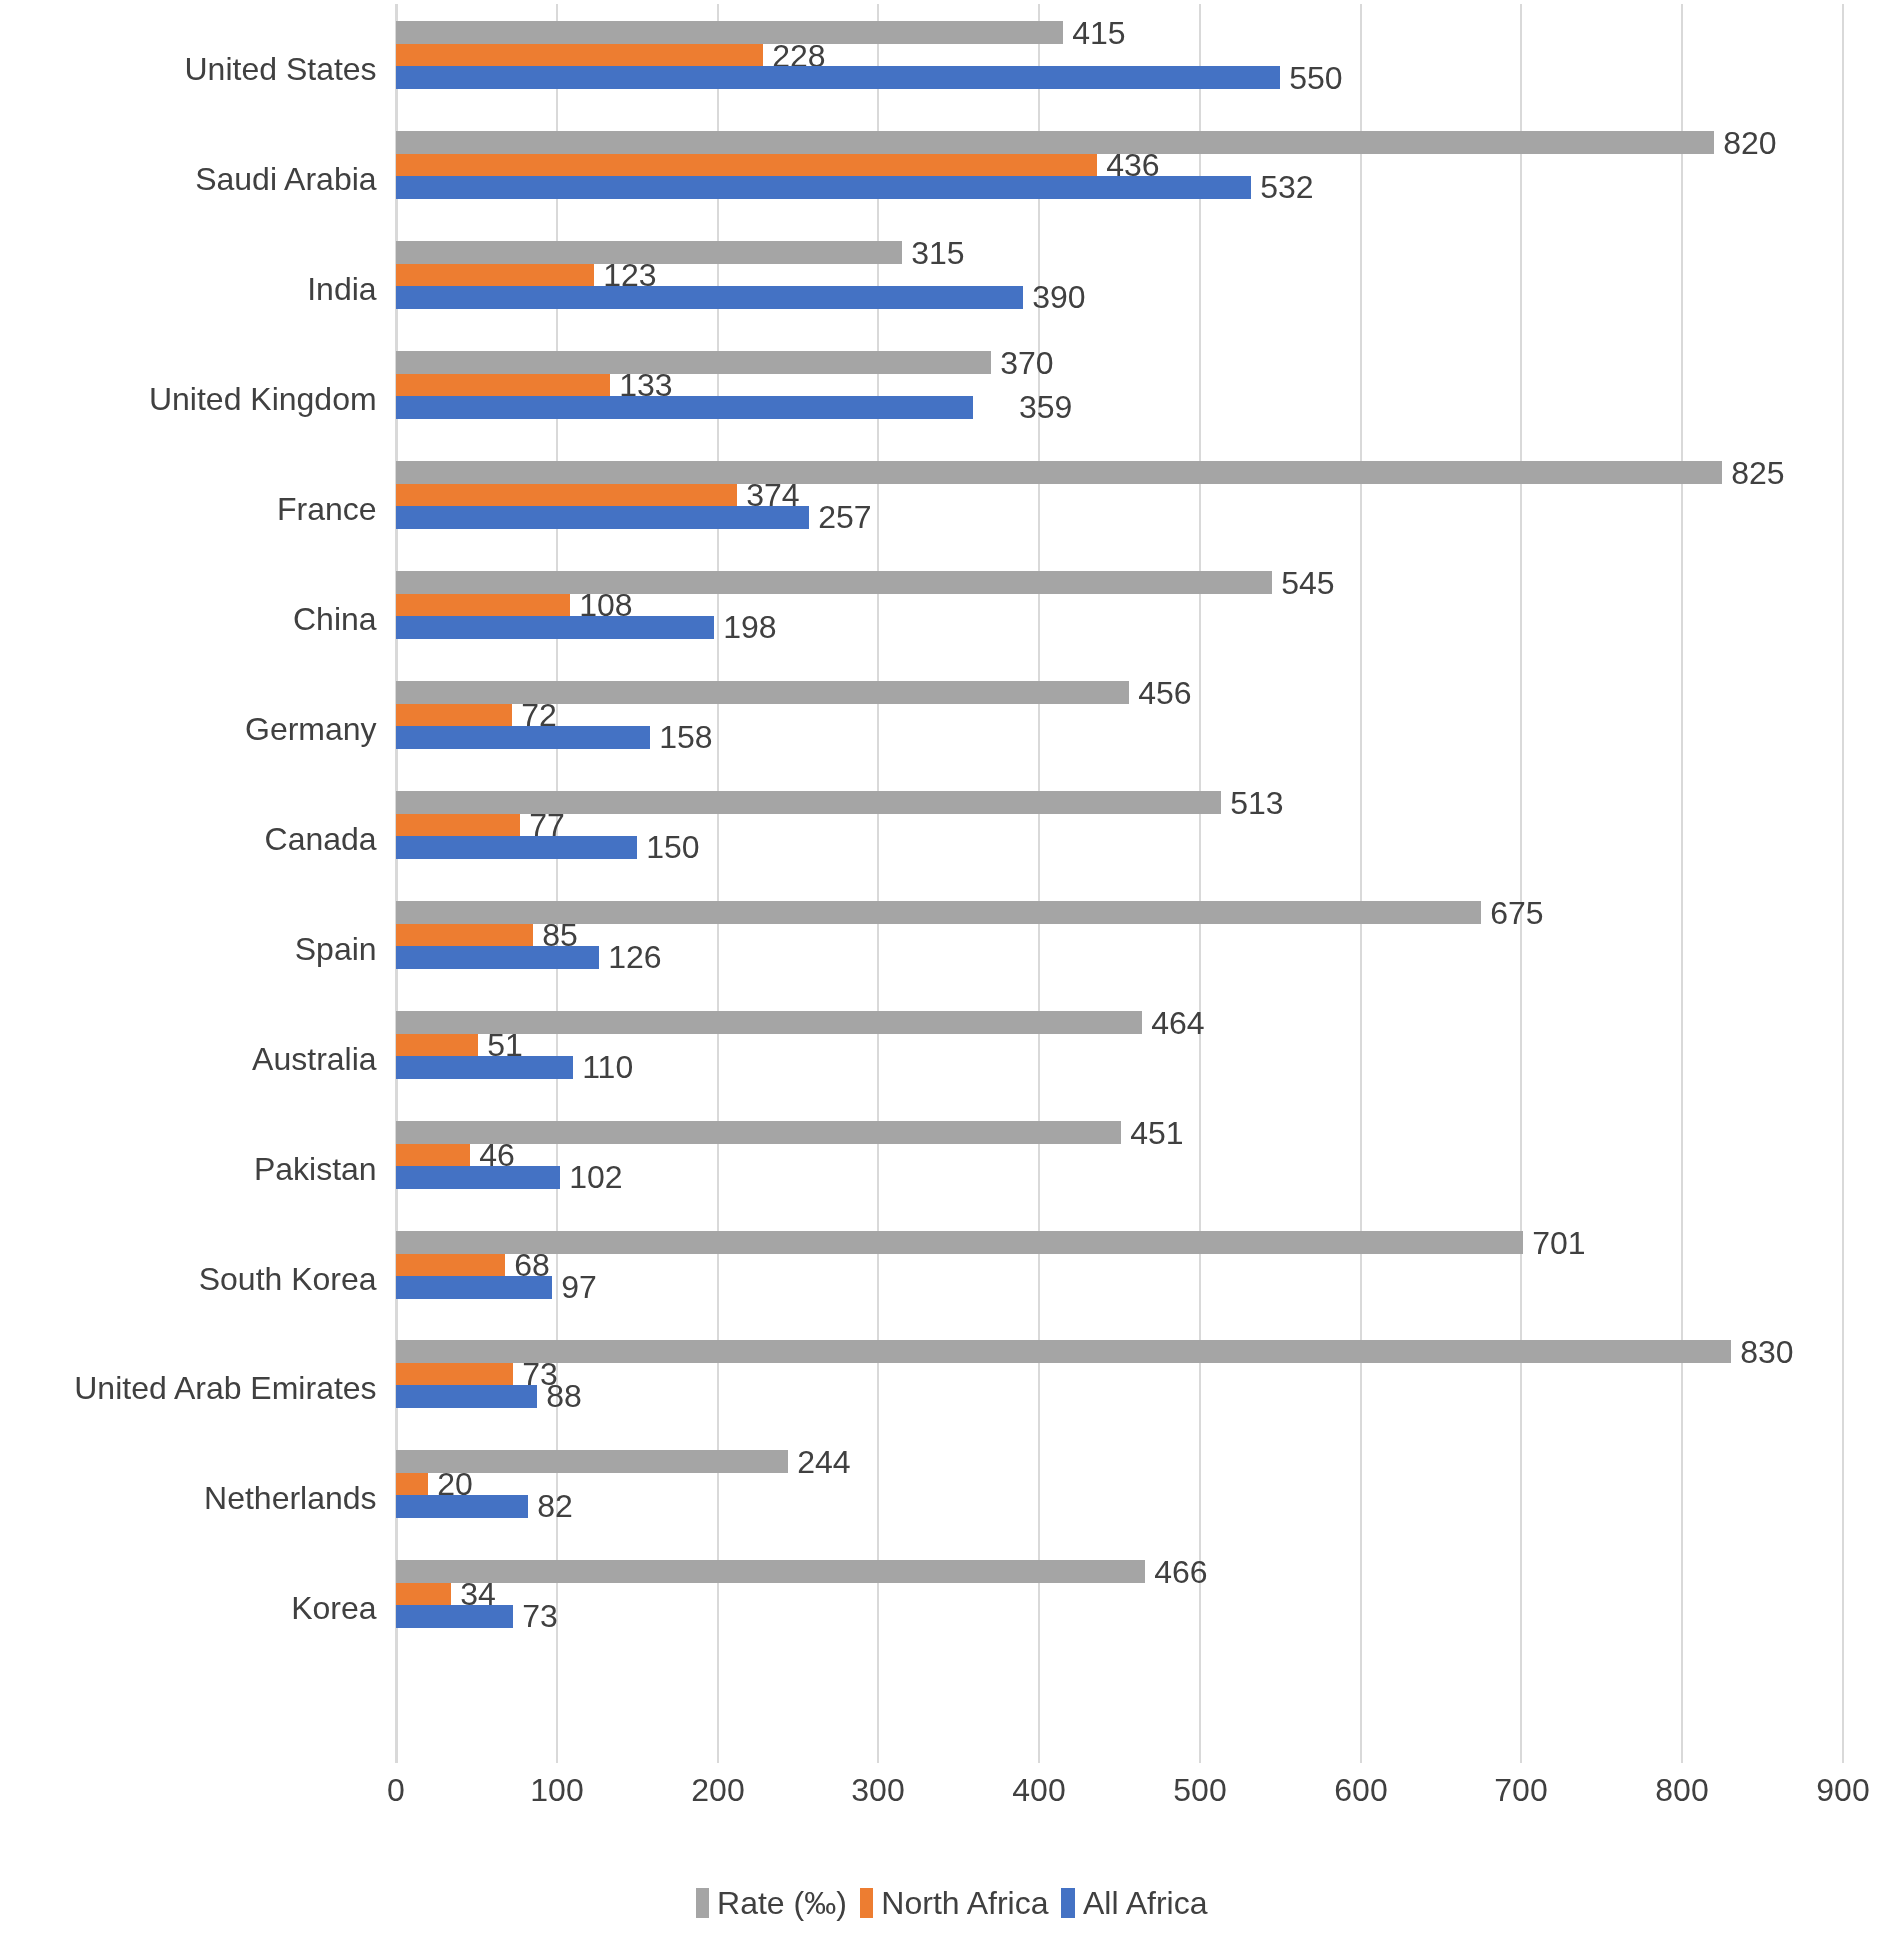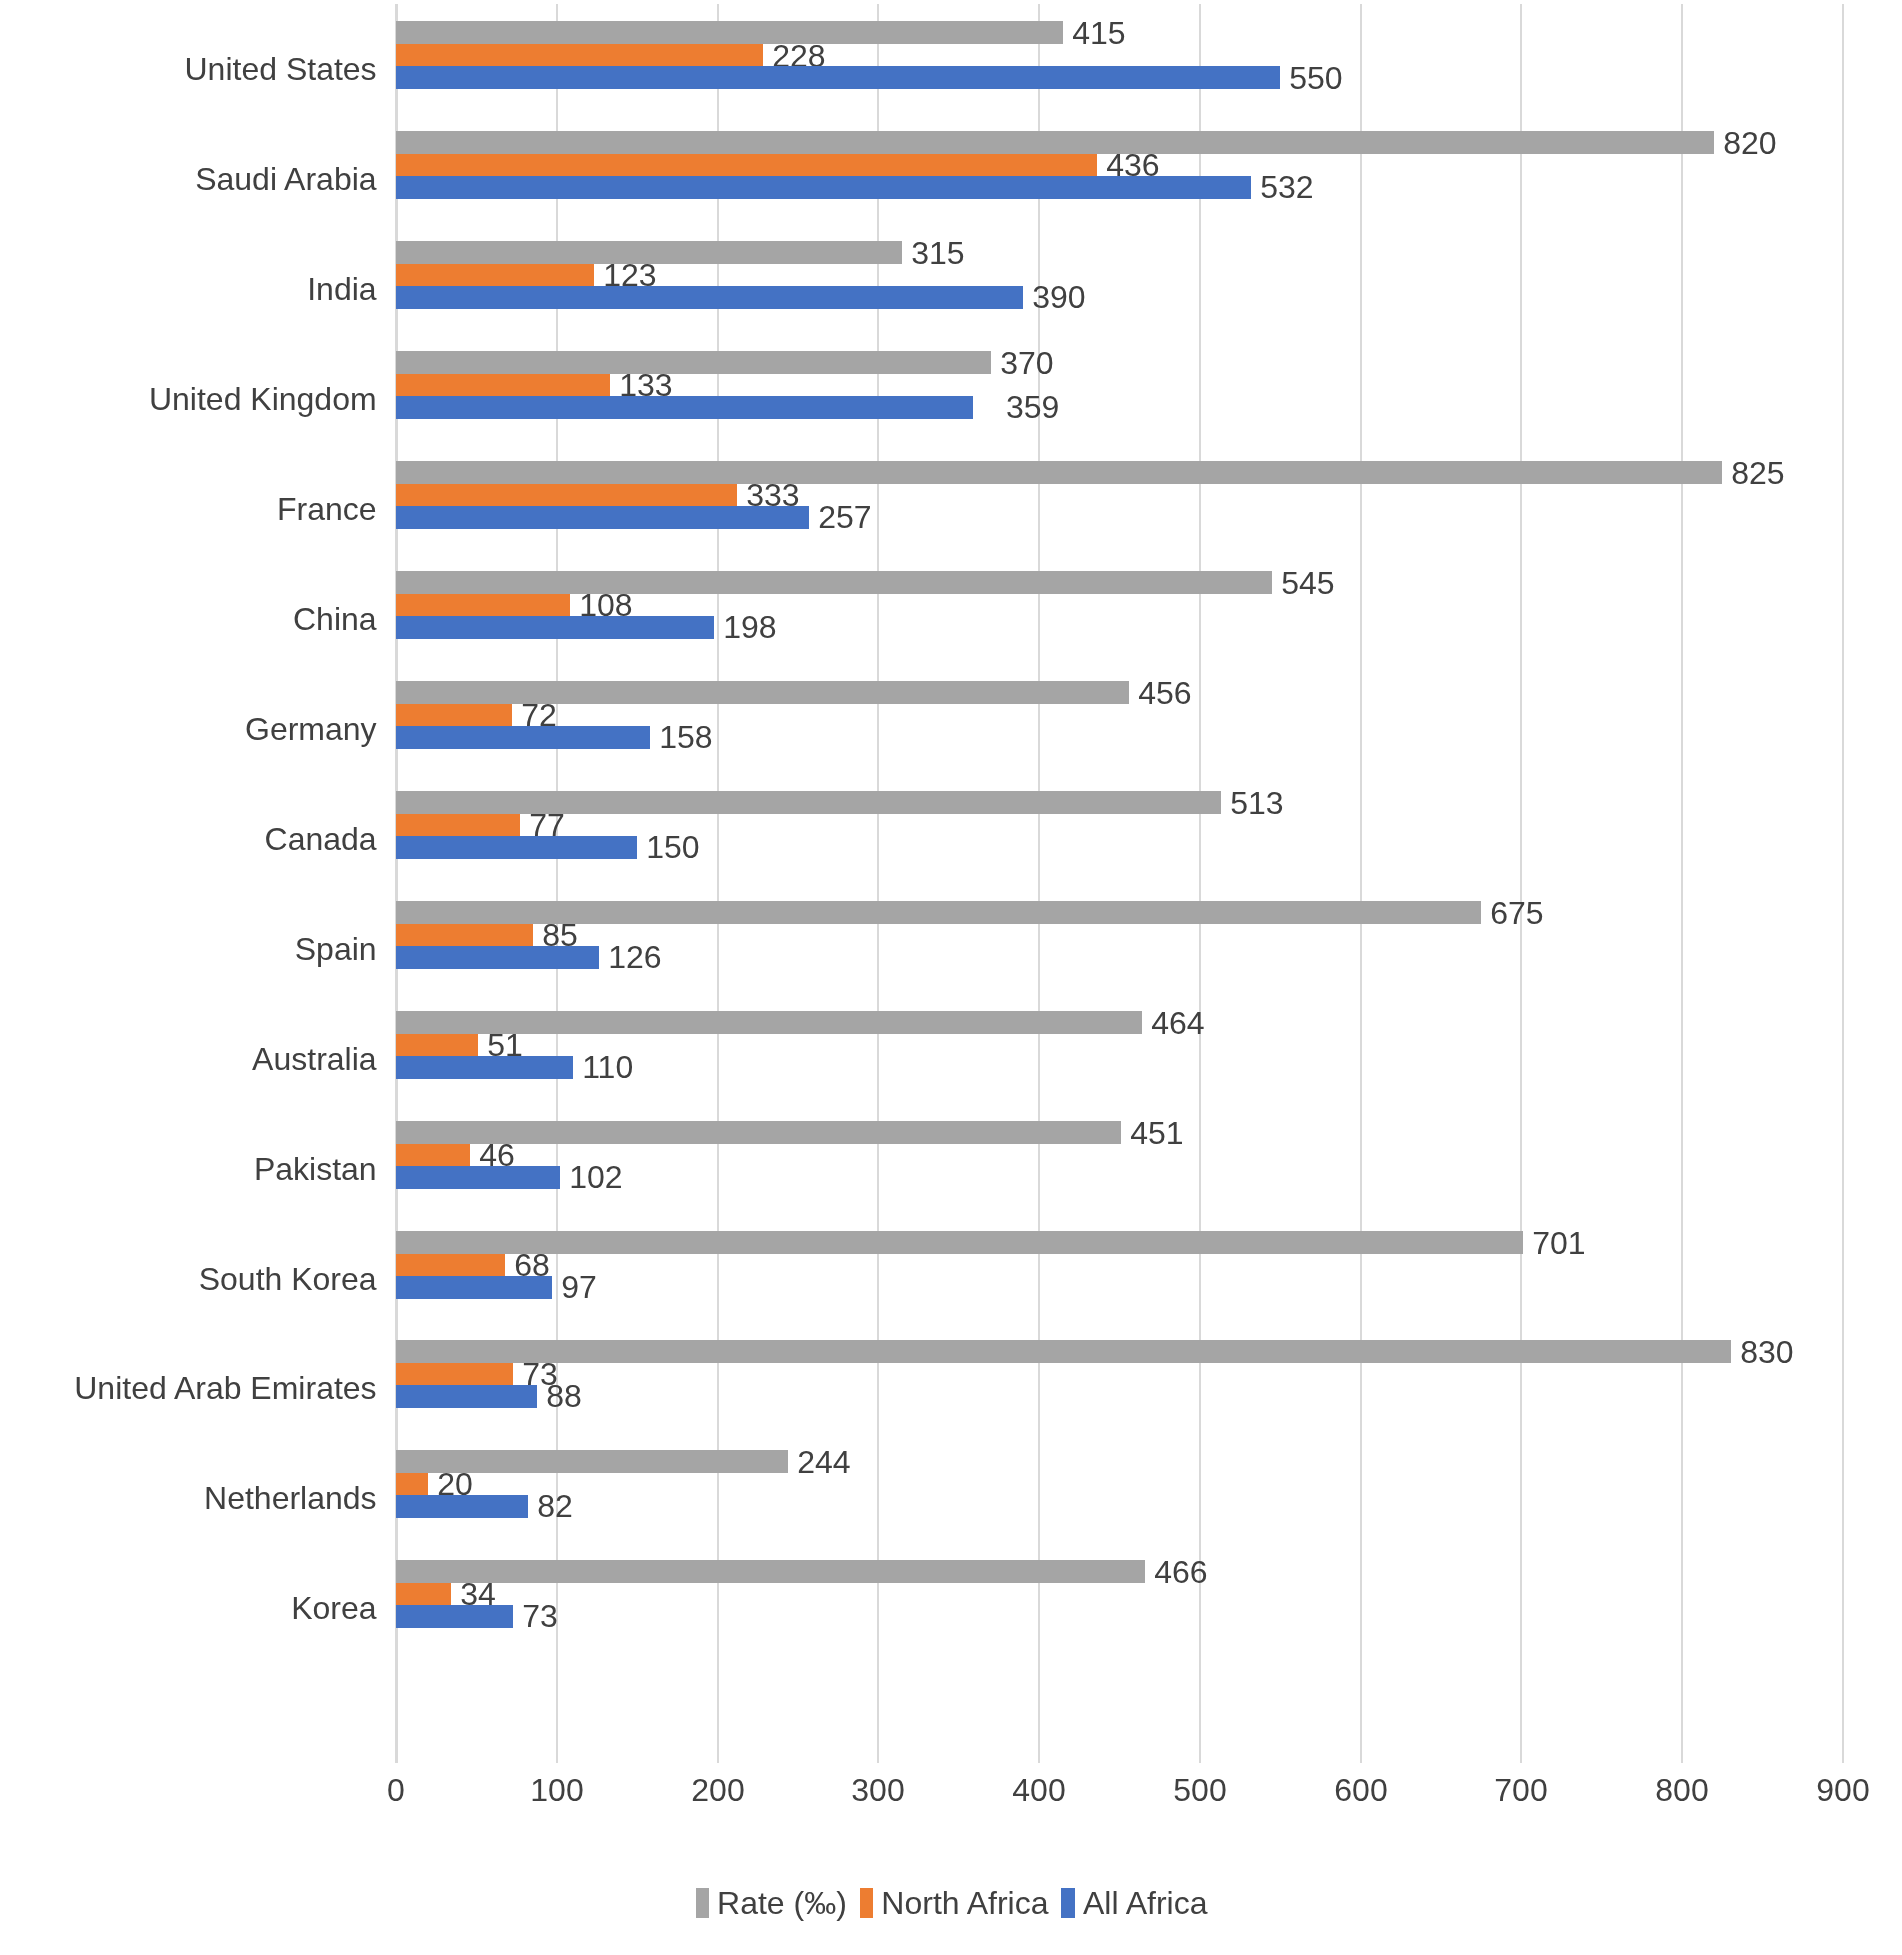--- a/index.html
+++ b/index.html
@@ -210,32 +210,32 @@
           <div class="bar-wrap s0" style="width: 595px;">
             <div class="bar rate" style="width: 595px;"></div>
             <span class="bar-value" style="left: 595px;">370</span>
           </div>
           <div class="bar-wrap s1" style="width: 214px;">
             <div class="bar north" style="width: 214px;"></div>
             <span class="bar-value" style="left: 214px;">133</span>
           </div>
           <div class="bar-wrap s2" style="width: 577px;">
             <div class="bar all" style="width: 577px;"></div>
-            <span class="bar-value" style="left: 598px; margin-left: 12px;">359</span>
+            <span class="bar-value" style="left: 611px; margin-left: 12px;">359</span>
           </div>
         </div>
         <div class="cat-row" style="top: 450px;">
           <div class="cat-label">France</div>
           <div class="bar-wrap s0" style="width: 1326px;">
             <div class="bar rate" style="width: 1326px;"></div>
             <span class="bar-value" style="left: 1326px;">825</span>
           </div>
           <div class="bar-wrap s1" style="width: 341px;">
             <div class="bar north" style="width: 341px;"></div>
-            <span class="bar-value" style="left: 341px;">333</span>
+            <span class="bar-value" style="left: 341px;">374</span>
           </div>
           <div class="bar-wrap s2" style="width: 413px;">
             <div class="bar all" style="width: 413px;"></div>
             <span class="bar-value" style="left: 413px;">257</span>
           </div>
         </div>
         <div class="cat-row" style="top: 560px;">
           <div class="cat-label">China</div>
           <div class="bar-wrap s0" style="width: 876px;">
             <div class="bar rate" style="width: 876px;"></div>

